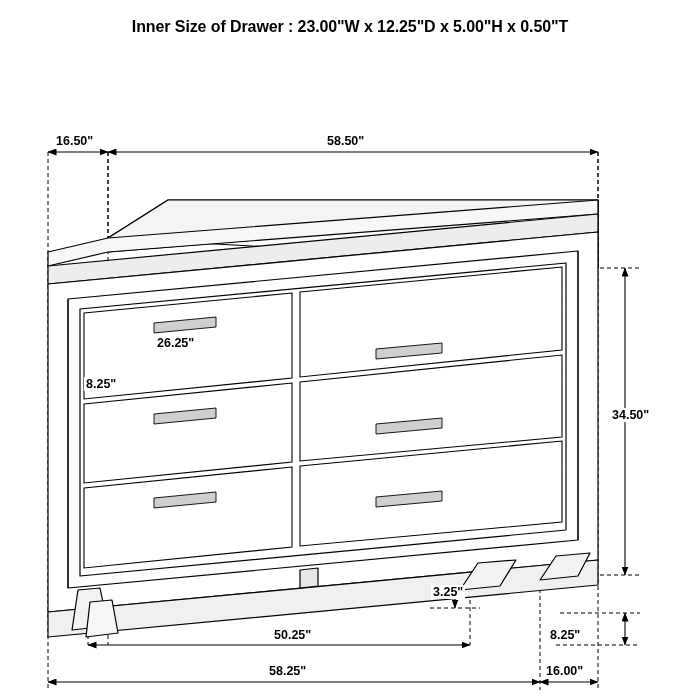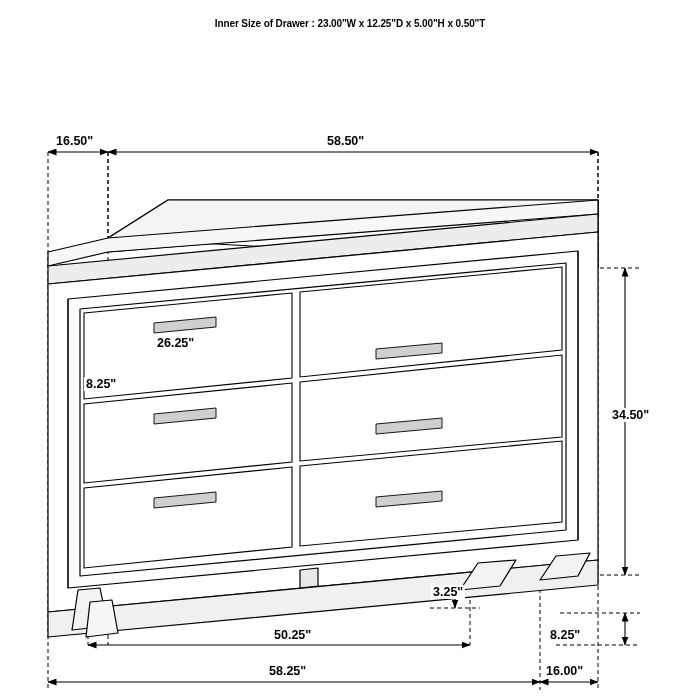--- a/index.html
+++ b/index.html
@@ -19,21 +19,21 @@
     position: relative;
     width: 700px;
     height: 700px;
   }
   .title {
     position: absolute;
     top: 18px;
     left: 0;
     width: 700px;
     text-align: center;
-    font-size: 10px;
+    font-size: 16px;
     font-weight: bold;
     letter-spacing: -0.1px;
   }
   svg.diagram {
     position: absolute;
     top: 0;
     left: 0;
     width: 700px;
     height: 700px;
   }

